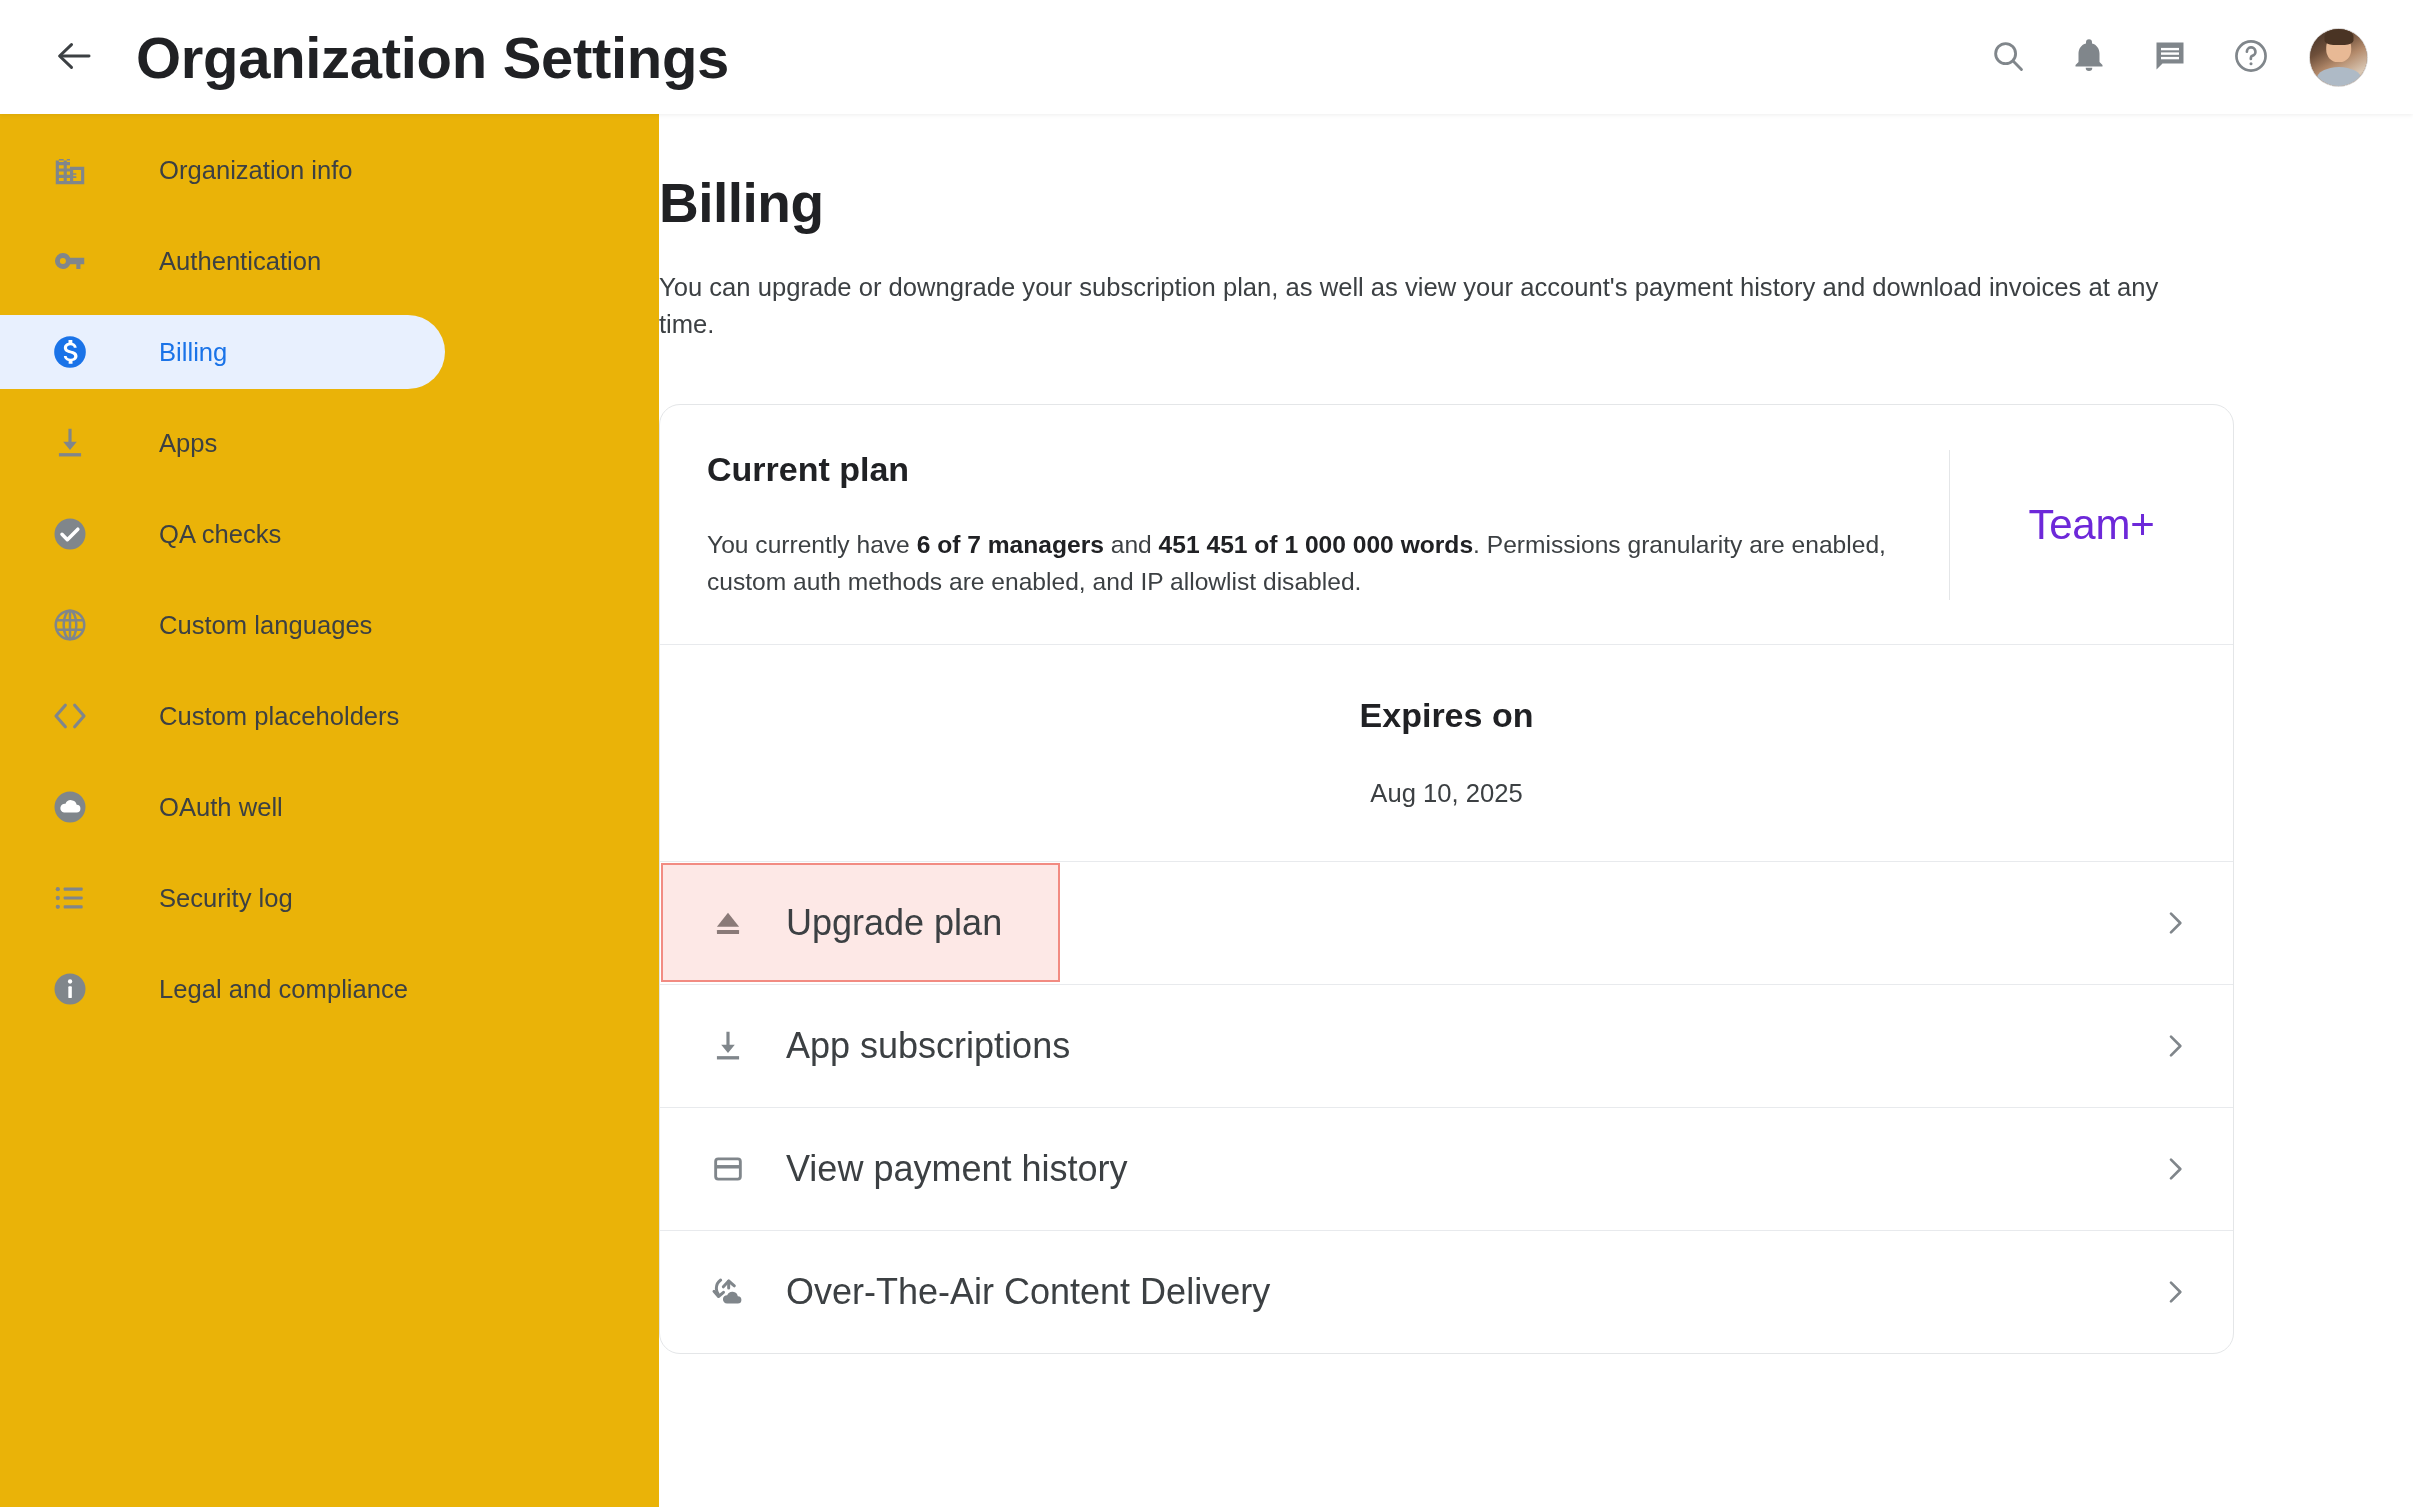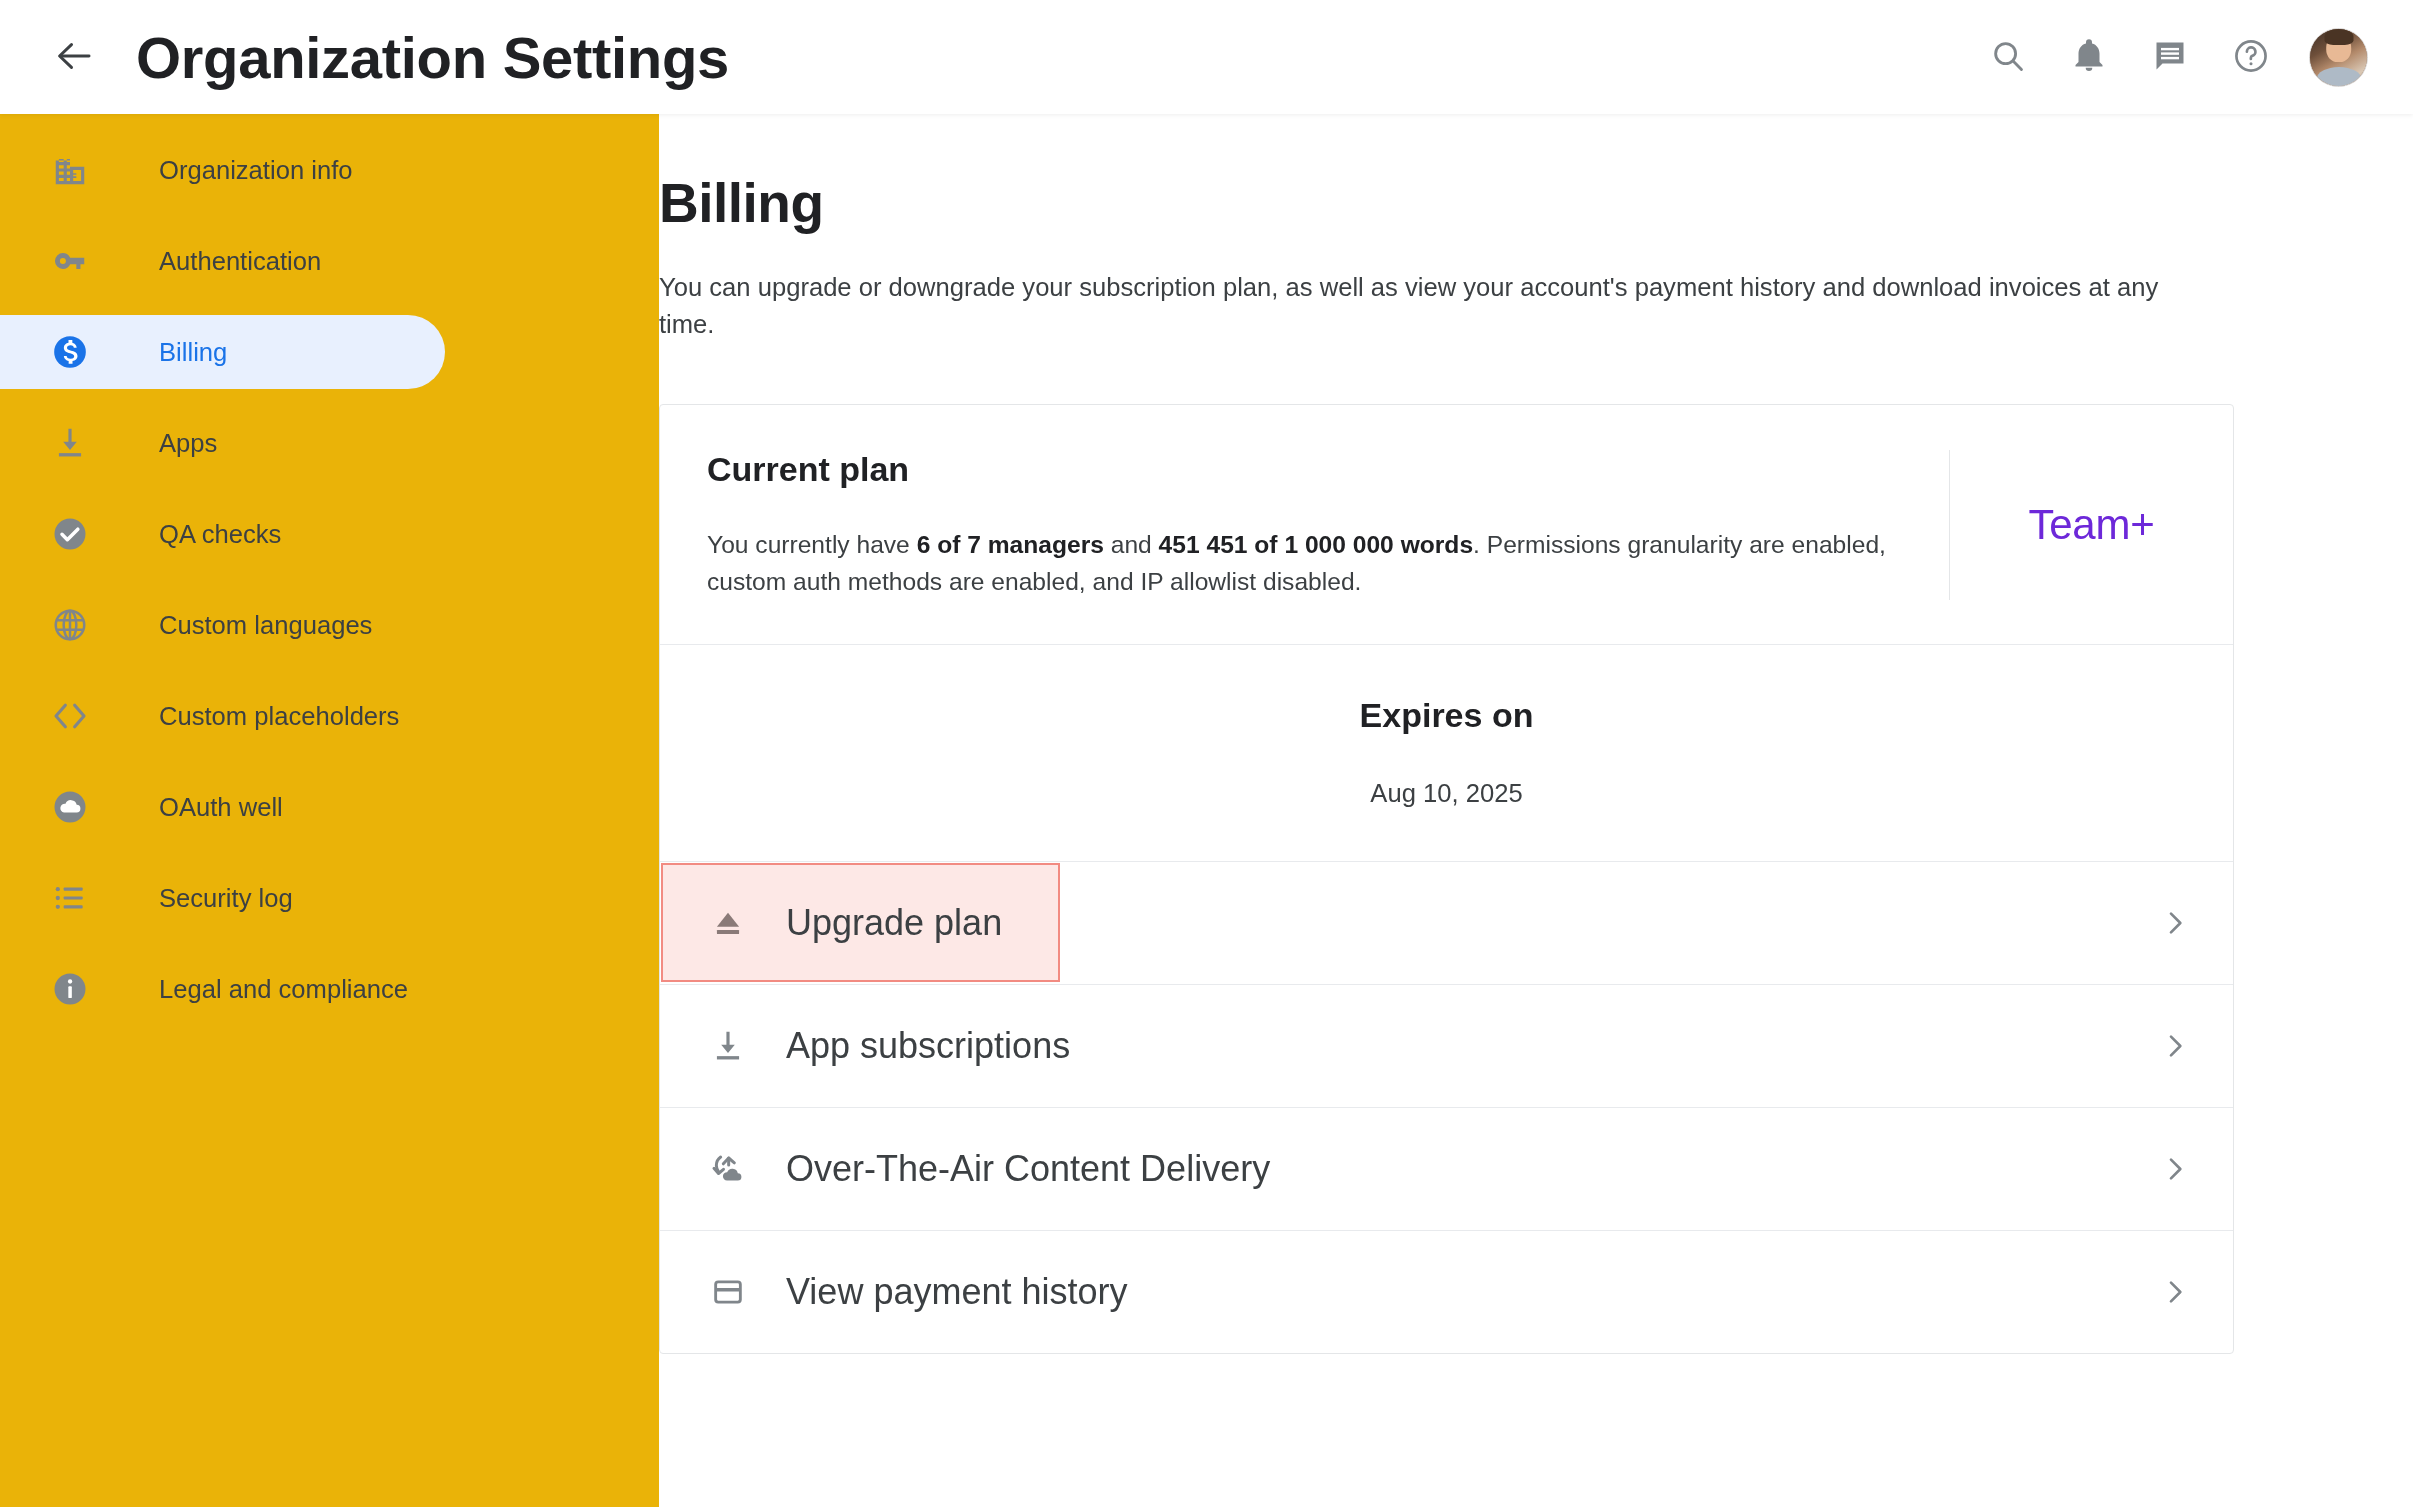--- a/index.html
+++ b/index.html
@@ -130,21 +130,21 @@
     font-size: 25.6px;
     line-height: 1.44;
     color: #3c4043;
     max-width: 1552px;
     margin-bottom: 61px;
   }
 
   
   .card {
     border: 0.9px solid #e4e6e8;
-    border-radius: 4px;
+    border-radius: 21px;
     background: #ffffff;
     width: 1575px;
     overflow: hidden;
   }
   .card-top {
     display: flex;
     align-items: stretch;
     padding: 45px 0 44px 0;
   }
   .card-top-left {
@@ -450,47 +450,47 @@
         <span class="row-label">App subscriptions</span>
         <span class="row-chevron">
           <svg width="32" height="32" viewBox="0 0 24 24" fill="none" stroke="#80868b" stroke-width="2" stroke-linecap="round" stroke-linejoin="round">
             <polyline points="9,5 16,12 9,19"></polyline>
           </svg>
         </span>
       </div>
 
       <div class="action-row">
         <span class="row-icon">
+          <svg width="38" height="38" viewBox="0 0 24 24" fill="none" stroke="#80868b" stroke-width="1.8">
+            <rect x="4.2" y="5.6" width="15.6" height="12.8" rx="1.6"></rect>
+            <line x1="4.2" y1="10.6" x2="19.8" y2="10.6" stroke-width="2.2"></line>
+          </svg>
+        </span>
+        <span class="row-label">View payment history</span>
+        <span class="row-chevron">
+          <svg width="32" height="32" viewBox="0 0 24 24" fill="none" stroke="#80868b" stroke-width="2" stroke-linecap="round" stroke-linejoin="round">
+            <polyline points="9,5 16,12 9,19"></polyline>
+          </svg>
+        </span>
+      </div>
+
+      <div class="action-row">
+        <span class="row-icon">
           <svg width="40" height="40" viewBox="0 0 24 24">
             <path d="M7.6 4.8a6.2 6.2 0 0 0-2.6 5 6.2 6.2 0 0 0 1.3 3.8" fill="none" stroke="#80868b" stroke-width="1.8" stroke-linecap="round"></path>
             <polyline points="3.6,11.6 6.3,14.7 9.3,12.2" fill="none" stroke="#80868b" stroke-width="1.8" stroke-linecap="round" stroke-linejoin="round"></polyline>
             <polyline points="9.2,8.9 12.4,5.4 15.8,8.3" fill="none" stroke="#80868b" stroke-width="1.8" stroke-linecap="round" stroke-linejoin="round"></polyline>
             <line x1="12.4" y1="5.4" x2="12.4" y2="9.6" stroke="#80868b" stroke-width="1.8" stroke-linecap="round"></line>
             <path d="M11.4 18.9h6.4a2.2 2.2 0 0 0 .1-4.4 3.35 3.35 0 0 0-6.4-.6 2.4 2.4 0 0 0-.1 5z" fill="#80868b"></path>
           </svg>
         </span>
         <span class="row-label">Over-The-Air Content Delivery</span>
         <span class="row-chevron">
           <svg width="32" height="32" viewBox="0 0 24 24" fill="none" stroke="#80868b" stroke-width="2" stroke-linecap="round" stroke-linejoin="round">
             <polyline points="9,5 16,12 9,19"></polyline>
           </svg>
         </span>
       </div>
 
-      <div class="action-row">
-        <span class="row-icon">
-          <svg width="38" height="38" viewBox="0 0 24 24" fill="none" stroke="#80868b" stroke-width="1.8">
-            <rect x="4.2" y="5.6" width="15.6" height="12.8" rx="1.6"></rect>
-            <line x1="4.2" y1="10.6" x2="19.8" y2="10.6" stroke-width="2.2"></line>
-          </svg>
-        </span>
-        <span class="row-label">View payment history</span>
-        <span class="row-chevron">
-          <svg width="32" height="32" viewBox="0 0 24 24" fill="none" stroke="#80868b" stroke-width="2" stroke-linecap="round" stroke-linejoin="round">
-            <polyline points="9,5 16,12 9,19"></polyline>
-          </svg>
-        </span>
-      </div>
-
     </section>
   </main>
 </div>
 
 
 </body></html>

